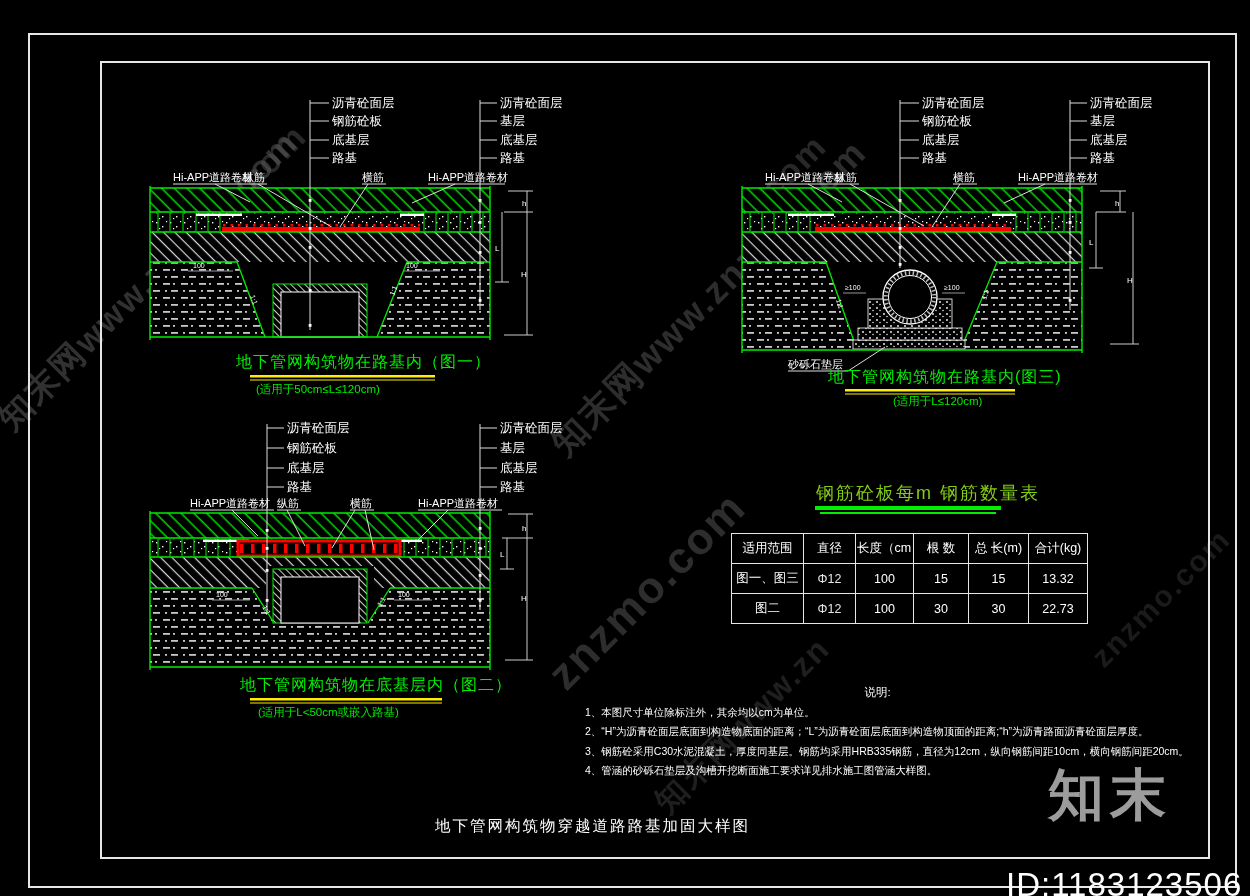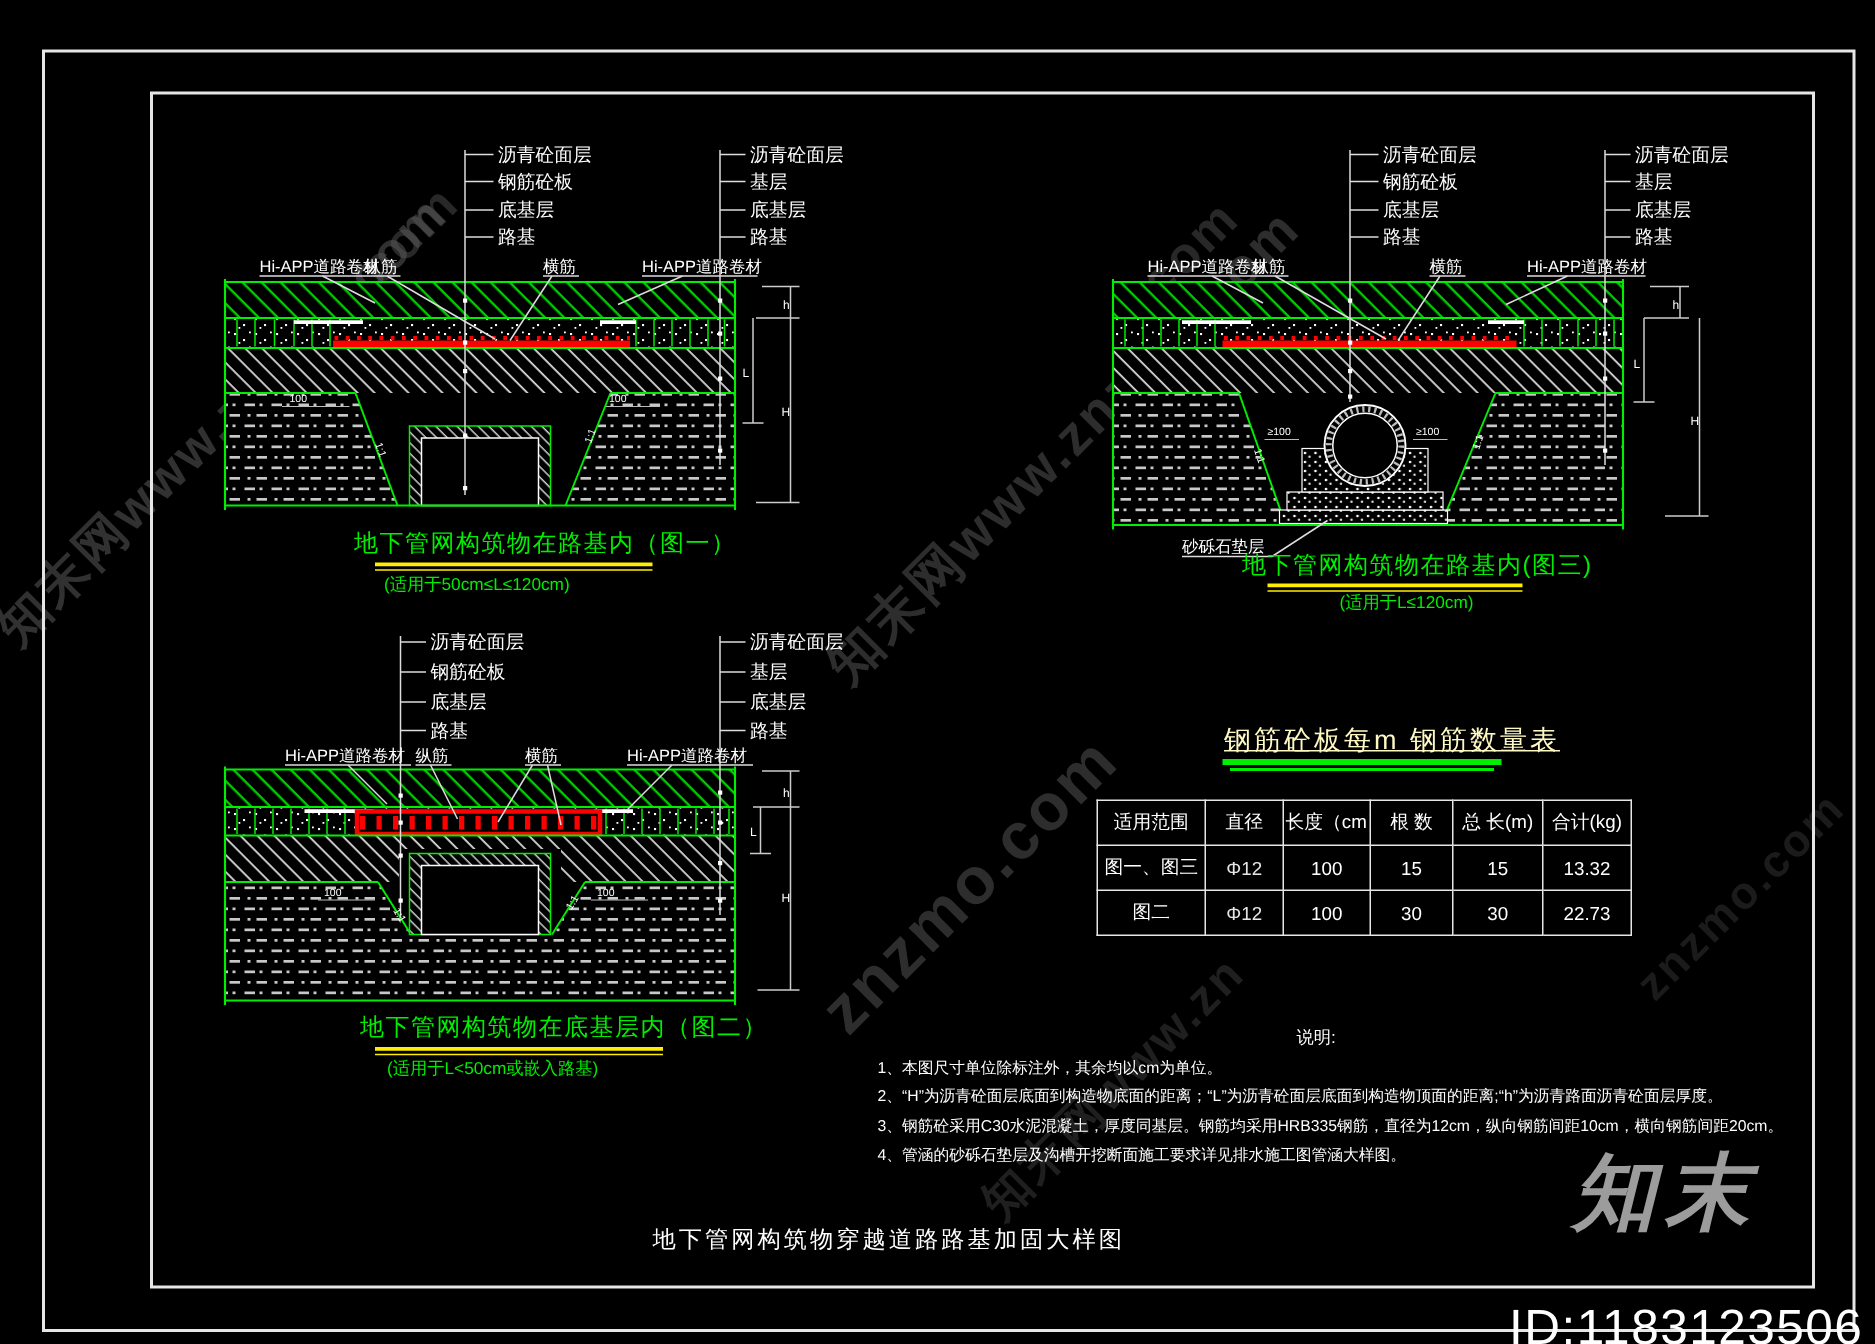--- a/index.html
+++ b/index.html
@@ -9,21 +9,21 @@
   .frame{position:absolute;border:2px solid #e6e6e6;}
   svg text{font-family:"Liberation Sans","DejaVu Sans",sans-serif;fill:#fff;}
   .wm{position:absolute;color:#5a5a5a;opacity:.55;white-space:nowrap;transform-origin:left top;
       font-weight:bold;letter-spacing:2px;pointer-events:none;}
   .figtitle{fill:#00ee00;font-size:16px;letter-spacing:1px;}
   .figsub{fill:#00ee00;font-size:11.5px;}
   .lab{font-size:12.5px;}
   .ann{font-size:11px;}
   .dimL{font-size:8px;}
   .tiny{font-size:7px;}
-  .tbl-title{position:absolute;color:#fef9c3;font-size:18px;letter-spacing:2px;white-space:nowrap;text-decoration:underline;}
+  .tbl-title{position:absolute;color:#84cc16;font-size:18px;letter-spacing:2px;white-space:nowrap;}
   table.rebar{border-collapse:collapse;table-layout:fixed;color:#fff;font-size:12.5px;}
   table.rebar td,table.rebar th{border:1.6px solid #e6e6e6;text-align:center;font-weight:normal;
       height:27px;white-space:nowrap;overflow:hidden;}
   .dia{color:#e5e5e5;}
   .notes{position:absolute;color:#fff;font-size:10.5px;line-height:19.5px;white-space:nowrap;}
   .notes .item{margin-left:40px;}
   .caption{position:absolute;color:#fff;font-size:15.5px;letter-spacing:2px;white-space:nowrap;}
   .brand-logo{position:absolute;color:#9c9c9c;font-size:56px;font-weight:bold;letter-spacing:6px;}
   .brand-id{position:absolute;color:#fff;font-size:33px;letter-spacing:1px;}
 </style>
@@ -596,16 +596,16 @@
   <div class="notes" style="left:545px;top:683px;width:665px;">
     <div style="font-size:11.5px;text-align:center;">说明:</div>
     <div class="item">1、本图尺寸单位除标注外，其余均以cm为单位。</div>
     <div class="item">2、“H”为沥青砼面层底面到构造物底面的距离；“L”为沥青砼面层底面到构造物顶面的距离;“h”为沥青路面沥青砼面层厚度。</div>
     <div class="item">3、钢筋砼采用C30水泥混凝土，厚度同基层。钢筋均采用HRB335钢筋，直径为12cm，纵向钢筋间距10cm，横向钢筋间距20cm。</div>
     <div class="item">4、管涵的砂砾石垫层及沟槽开挖断面施工要求详见排水施工图管涵大样图。</div>
   </div>
 
   <div class="caption" style="left:435px;top:816px;">地下管网构筑物穿越道路路基加固大样图</div>
 
-  <div class="brand-logo" style="left:1048px;top:758px;font-style:italic;">知末</div>
+  <div class="brand-logo" style="left:1048px;top:758px;">知末</div>
   <div class="brand-id" style="left:1006px;top:838px;margin-top:28px;">ID:1183123506</div>
 
 </div>
 
 </body></html>

